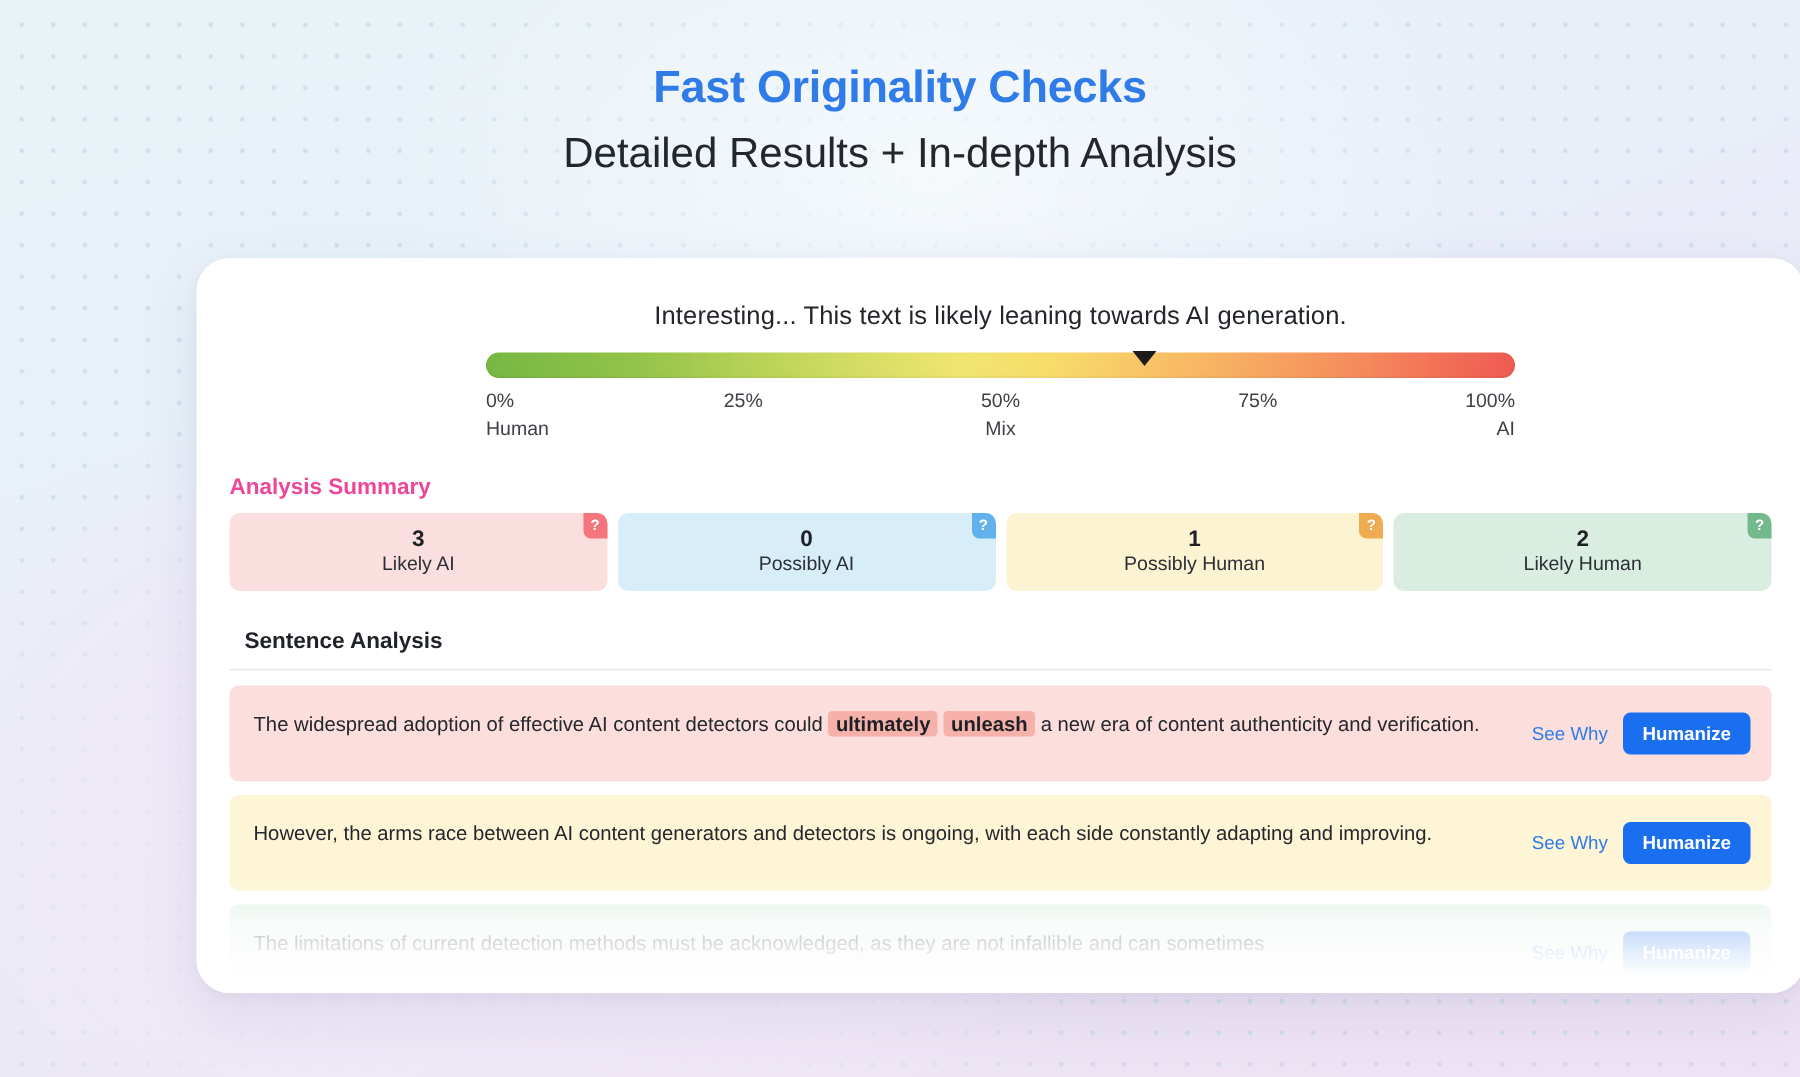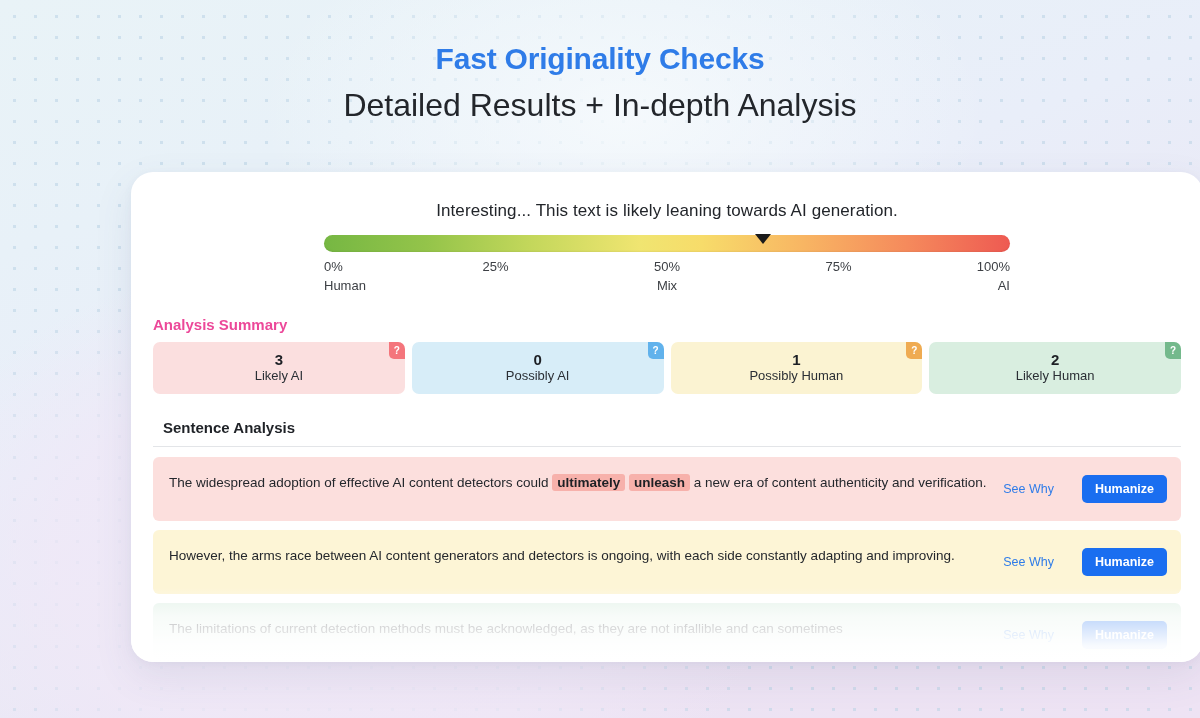--- a/index.html
+++ b/index.html
@@ -50,21 +50,21 @@
     text-align: center;
   }
   .title-main {
     font-size: 30px;
     font-weight: bold;
     color: #2f7ce8;
     letter-spacing: -.2px;
     line-height: 1.25;
   }
   .title-sub {
-    font-size: 32px;
+    font-size: 28px;
     font-weight: normal;
     color: #23262b;
     line-height: 1.45;
     margin-top: 4px;
   }
 
   
   .panel {
     position: absolute;
     left: 131px;
@@ -222,21 +222,21 @@
     background: #f7b1ab;
     border-radius: 3px;
     padding: 1px 5px;
     font-weight: bold;
     color: #1d2025;
   }
   .row-actions {
     flex: 0 0 auto;
     display: flex;
     align-items: center;
-    gap: 28px;
+    gap: 10px;
   }
   .see-why {
     font-size: 12.5px;
     color: #2f7ce8;
     white-space: nowrap;
     cursor: pointer;
   }
   .humanize-btn {
     background: #1a6ef0;
     color: #fff;

